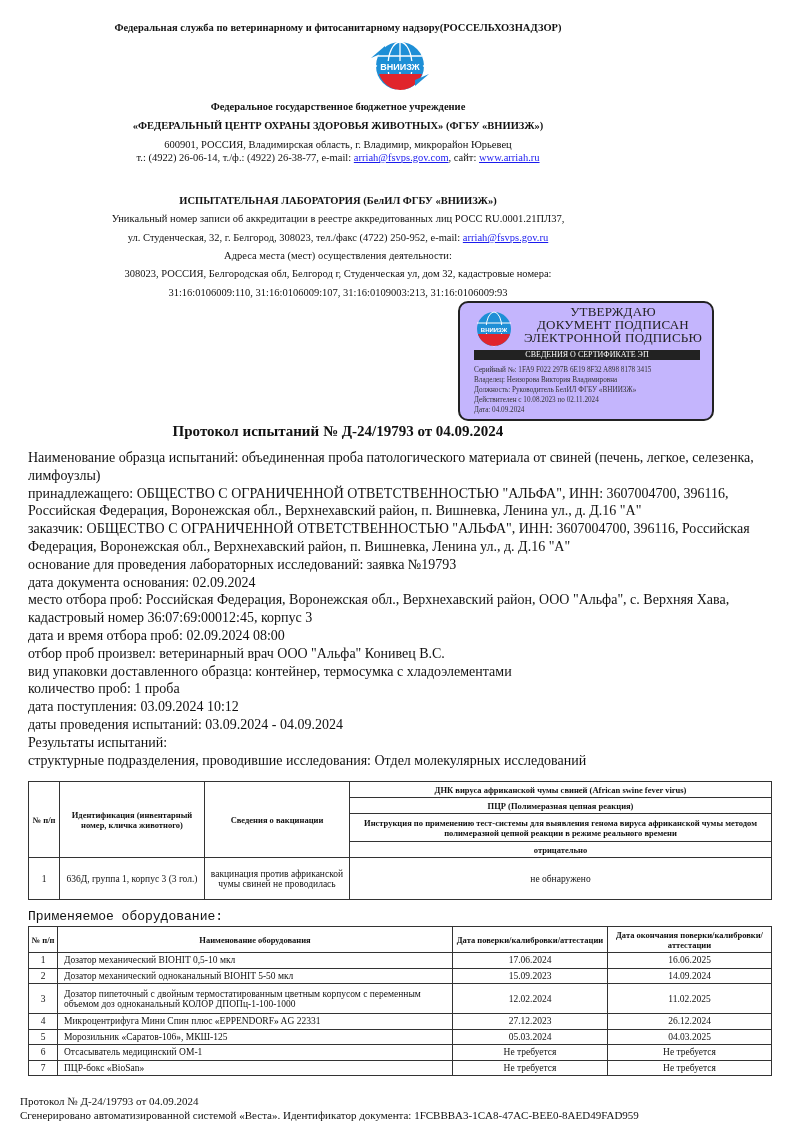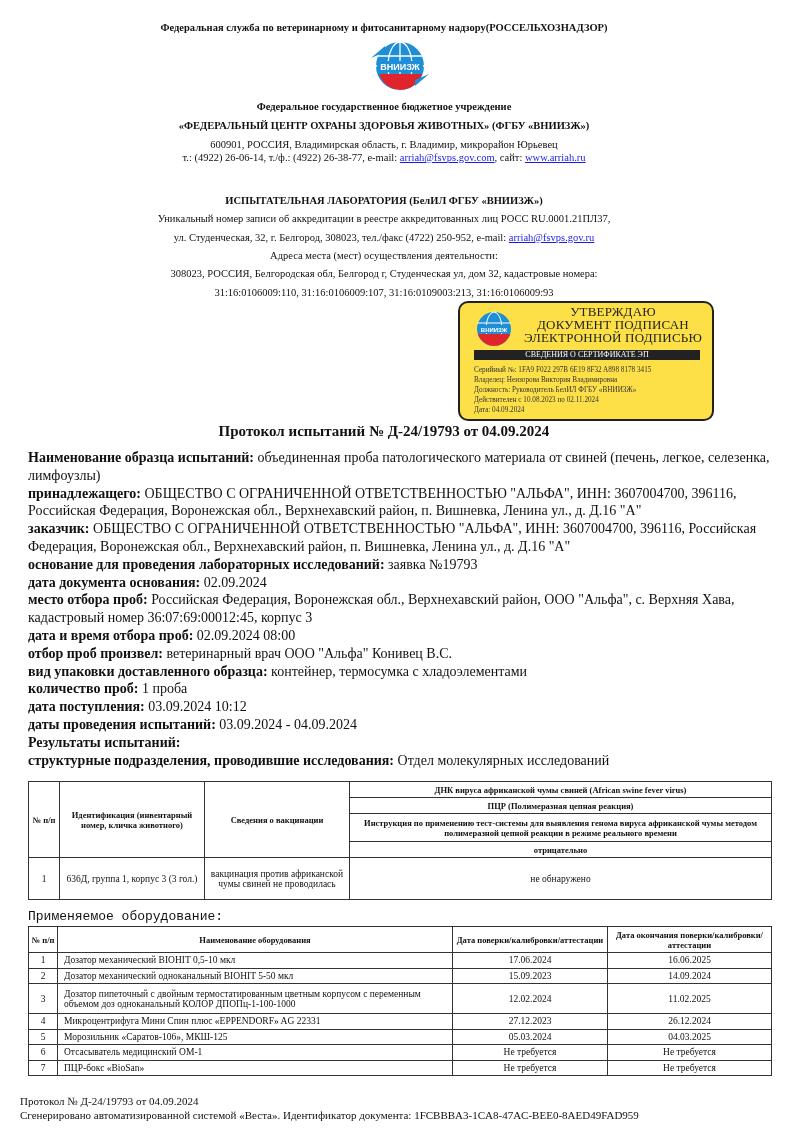--- a/index.html
+++ b/index.html
@@ -1,35 +1,35 @@
 <!DOCTYPE html>
 <html><head>
 <meta charset="utf-8">
 <style>
   html, body { margin: 0; padding: 0; background: #ffffff; }
   body { width: 800px; height: 1132px; position: relative; overflow: hidden;
          font-family: "Liberation Serif", "DejaVu Serif", serif; color: #111; }
-  .center { text-align: center; position: absolute; left: 0; width: 676px; padding-left: 46px; }
+  .center { text-align: center; position: absolute; left: 0; width: 676px; }
   .hdr-top { top: 22px; font-size: 10.5px; font-weight: bold; }
   .logo { position: absolute; left: 367px; top: 38px; width: 66px; height: 56px; }
   .hdr-l { font-size: 10.5px; }
   .b { font-weight: bold; }
   a.lnk { color: #1a1aee; text-decoration: underline; }
   .stamp { position: absolute; left: 458px; top: 301px; width: 252px; height: 116px;
-           border: 2px solid #222; border-radius: 10px; background: #fde047; }
+           border: 2px solid #222; border-radius: 10px; background: #c4b5fd; }
   .stamp-logo { position: absolute; left: 14px; top: 6px; width: 40px; height: 40px; }
   .stamp-title { position: absolute; left: 60px; top: 2px; width: 186px; text-align: center;
                  font-size: 13px; line-height: 13px; color: #222; letter-spacing: 0.2px; }
   .stamp-bar { position: absolute; left: 14px; top: 47px; width: 226px; height: 10px;
                background: #222; color: #fff; font-size: 8px; line-height: 10px; text-align: center; }
   .stamp-info { position: absolute; left: 14px; top: 62px; font-size: 7.2px; line-height: 10px; color: #333; }
   .title { top: 423px; font-size: 15px; font-weight: bold; }
   .fields { position: absolute; left: 28px; top: 449px; width: 750px; font-size: 14px; line-height: 17.8px; }
   .fields p { margin: 0; }
-  .fields .lab { font-weight: bold; margin-top: 24px; }
+  .fields .lab { font-weight: normal; margin-top: 24px; }
   table { border-collapse: collapse; position: absolute; }
   td, th { border: 1.2px solid #333; padding: 0 2px; }
   .res { left: 28px; top: 781px; width: 744px; font-size: 8.5px; }
   .res th { font-weight: bold; text-align: center; }
   .res td { text-align: center; font-size: 9.5px; }
   .equip-title { position: absolute; left: 28px; top: 909px; font-size: 13px; font-family: Liberation Mono, monospace; }
   .eq { left: 28px; top: 926px; width: 744px; font-size: 9.5px; }
   .eq th { font-size: 8.5px; font-weight: bold; text-align: center; }
   .eq td.c { text-align: center; }
   .eq td.l { text-align: left; padding-left: 6px; }

